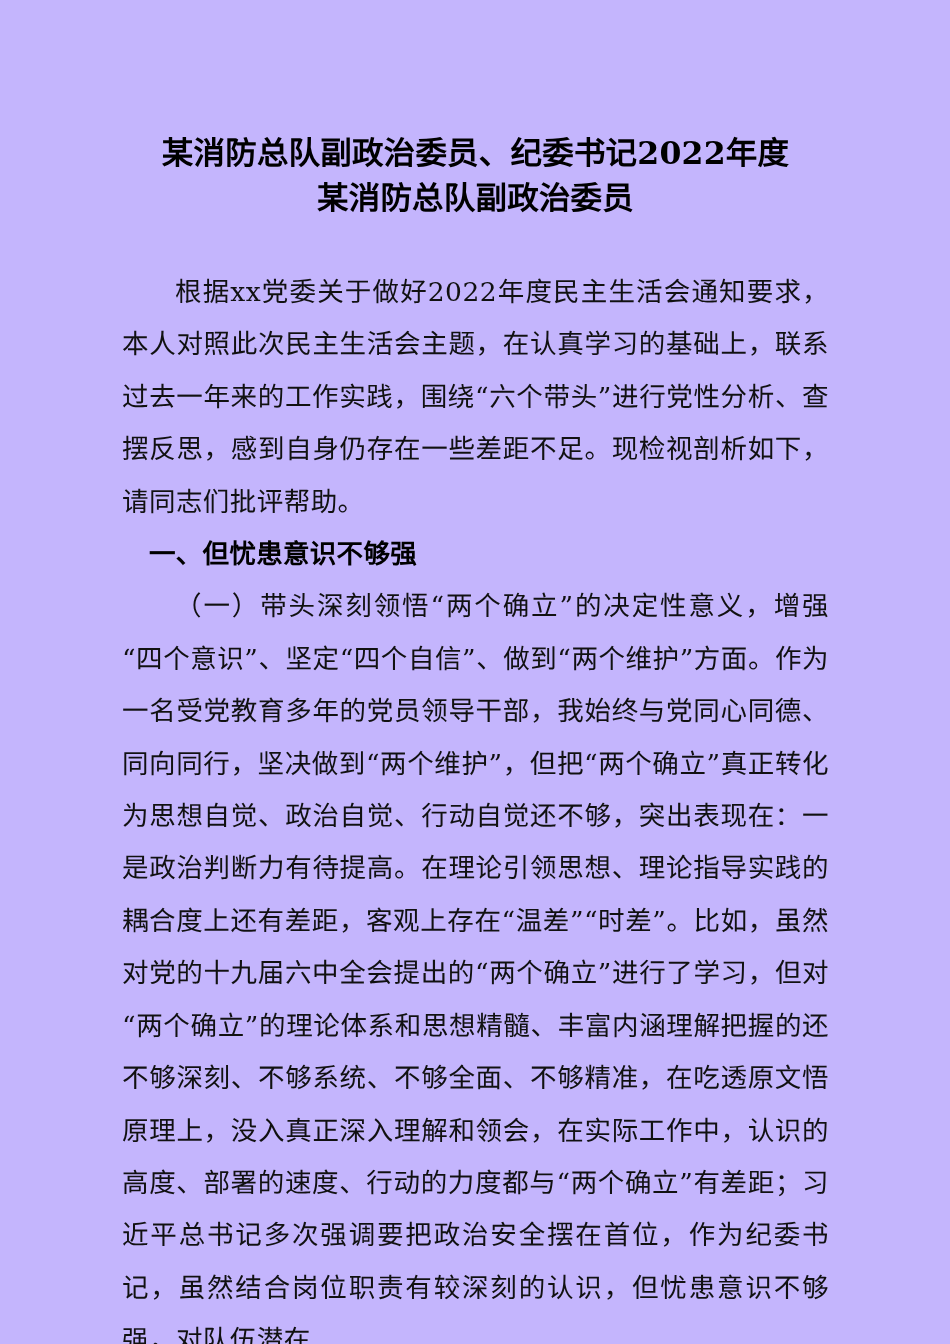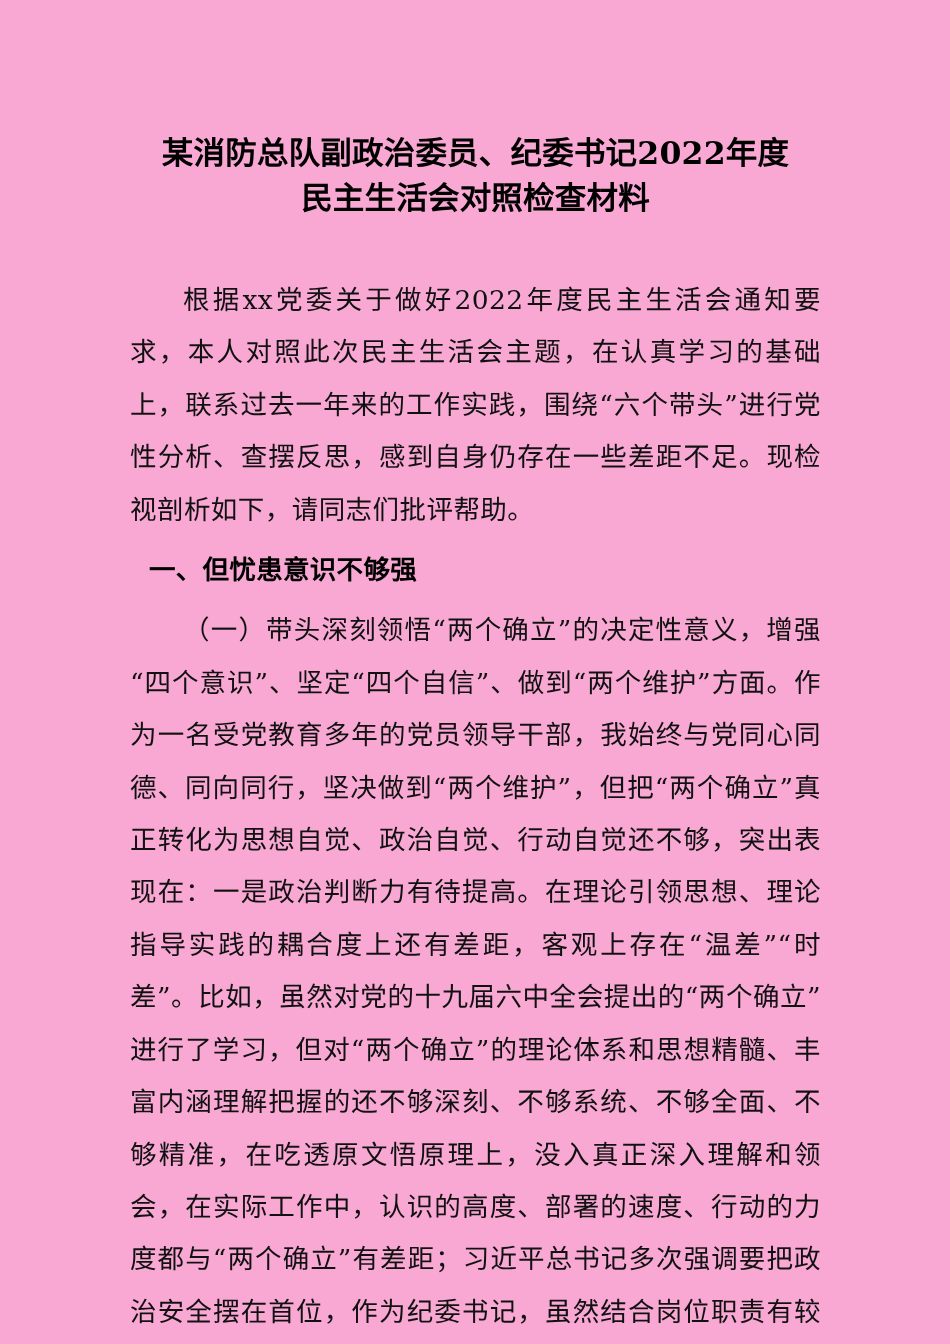--- a/index.html
+++ b/index.html
@@ -11,21 +11,21 @@
   body {
     font-family: "DejaVu Serif", "Liberation Serif", serif;
     color: #000000;
     -webkit-font-smoothing: antialiased;
   }
 
   .page {
     position: relative;
     width: 950px;
     height: 1344px;
-    background: #f9a8d4;
+    background: #c4b5fd;
     overflow: hidden;
     box-sizing: border-box;
   }
 
   .content {
     position: absolute;
     left: 122px;
     top: 0;
     width: 707px;
   }
@@ -47,21 +47,21 @@
     display: block;
     white-space: nowrap;
   }
 
   
   .body-block {
     padding-top: 46px;
   }
 
   p.para {
-    margin: 8px;
+    margin: 0;
     padding: 0;
     font-family: "DejaVu Serif", "Liberation Serif", serif;
     font-size: 26.5px;
     line-height: 52.4px;
     text-align: justify;
     text-justify: inter-ideograph;
     text-indent: 53px;
     letter-spacing: 0.45px;
     color: #111;
     word-break: break-all;
@@ -82,21 +82,21 @@
   }
 </style>
 </head>
 <body>
 
 <div class="page">
   <div class="content">
 
     <h1 class="doc-title">
       <span class="tline">某消防总队副政治委员、纪委书记2022年度</span>
-      <span class="tline">民主生活会对照检查材料</span>
+      <span class="tline">某消防总队副政治委员</span>
     </h1>
 
     <div class="body-block">
 
       <p class="para">根据xx党委关于做好2022年度民主生活会通知要求，本人对照此次民主生活会主题，在认真学习的基础上，联系过去一年来的工作实践，围绕“六个带头”进行党性分析、查摆反思，感到自身仍存在一些差距不足。现检视剖析如下，请同志们批评帮助。</p>
 
       <h2 class="sec-heading">一、但忧患意识不够强</h2>
 
       <p class="para">（一）带头深刻领悟“两个确立”的决定性意义，增强“四个意识”、坚定“四个自信”、做到“两个维护”方面。作为一名受党教育多年的党员领导干部，我始终与党同心同德、同向同行，坚决做到“两个维护”，但把“两个确立”真正转化为思想自觉、政治自觉、行动自觉还不够，突出表现在：一是政治判断力有待提高。在理论引领思想、理论指导实践的耦合度上还有差距，客观上存在“温差”“时差”。比如，虽然对党的十九届六中全会提出的“两个确立”进行了学习，但对“两个确立”的理论体系和思想精髓、丰富内涵理解把握的还不够深刻、不够系统、不够全面、不够精准，在吃透原文悟原理上，没入真正深入理解和领会，在实际工作中，认识的高度、部署的速度、行动的力度都与“两个确立”有差距；习近平总书记多次强调要把政治安全摆在首位，作为纪委书记，虽然结合岗位职责有较深刻的认识，但忧患意识不够强，对队伍潜在</p>
 

